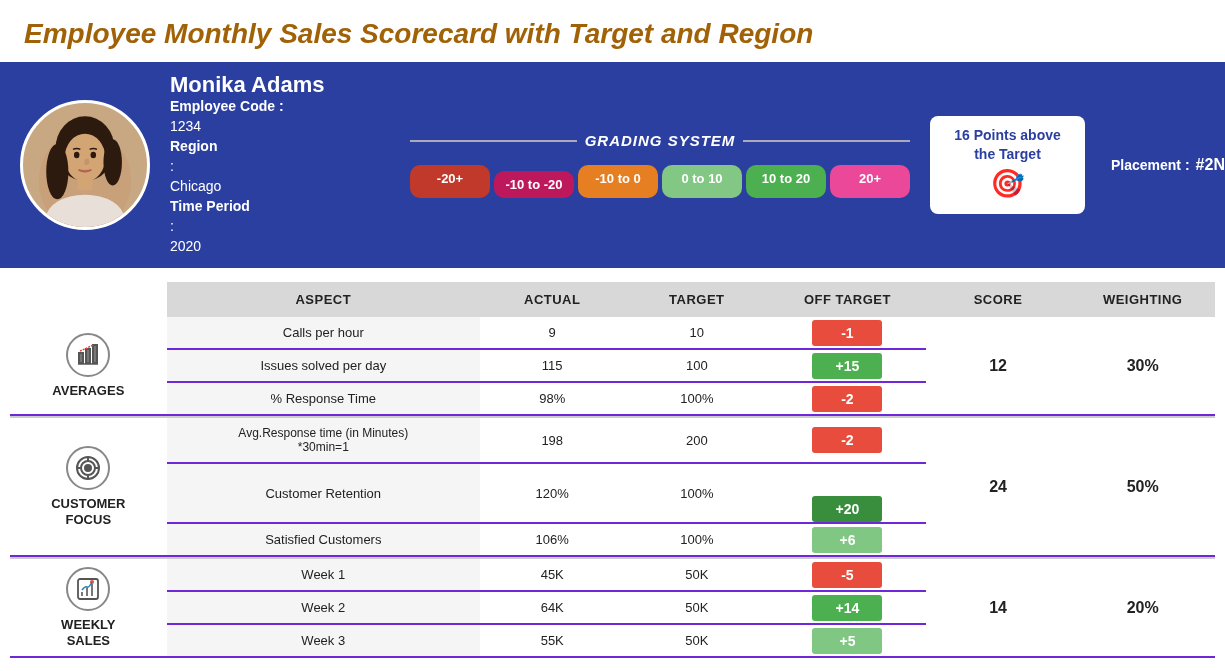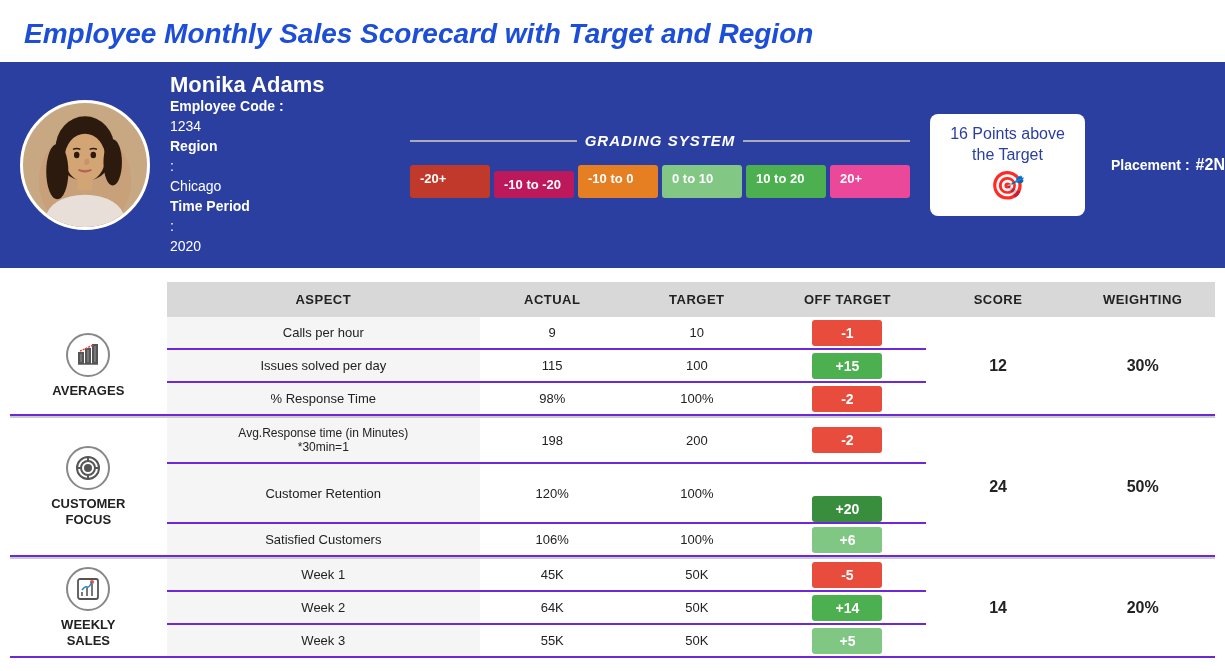--- a/index.html
+++ b/index.html
@@ -5,21 +5,21 @@
     * { box-sizing: border-box; margin: 0; padding: 0; }
     body {
       font-family: 'Segoe UI', Arial, sans-serif;
       background: #fff;
       width: 1225px;
       min-height: 671px;
       overflow: hidden;
     }
 
     .page-title {
-      color: #1d4ed8;
+      color: #a16207;
       font-size: 28px;
       font-weight: 700;
       padding: 18px 24px 12px 24px;
       font-style: italic;
     }
 
     .header-banner {
       background: #2a3fa0;
       display: flex;
       align-items: center;
@@ -107,44 +107,45 @@
     .grading-bars {
       display: flex;
       gap: 4px;
     }
 
     .grade-bar {
       padding: 6px 10px;
       color: #fff;
       font-size: 13px;
       font-weight: 600;
-      border-radius: 3px;
+      border-radius: 10px;
       min-width: 80px;
+      text-align: center;
     }
 
     .grade-red-dark { background: #c0392b; }
     .grade-red { background: #be185d; margin-top: 6px; }
     .grade-orange { background: #e67e22; }
     .grade-light-green { background: #82c784; }
     .grade-medium-green { background: #4caf50; }
     .grade-dark-green { background: #ec4899; }
 
     .target-badge {
       background: #fff;
       border-radius: 8px;
       padding: 10px 14px;
       text-align: center;
       min-width: 155px;
       flex-shrink: 0;
     }
 
     .target-badge-top {
       color: #2a3fa0;
-      font-weight: 400;
-      font-size: 16px;
+      font-weight: 700;
+      font-size: 14px;
       line-height: 1.3;
     }
 
     .target-badge-icon {
       font-size: 28px;
       color: #2a3fa0;
       margin: 4px 0;
     }
 
     .placement-row {

